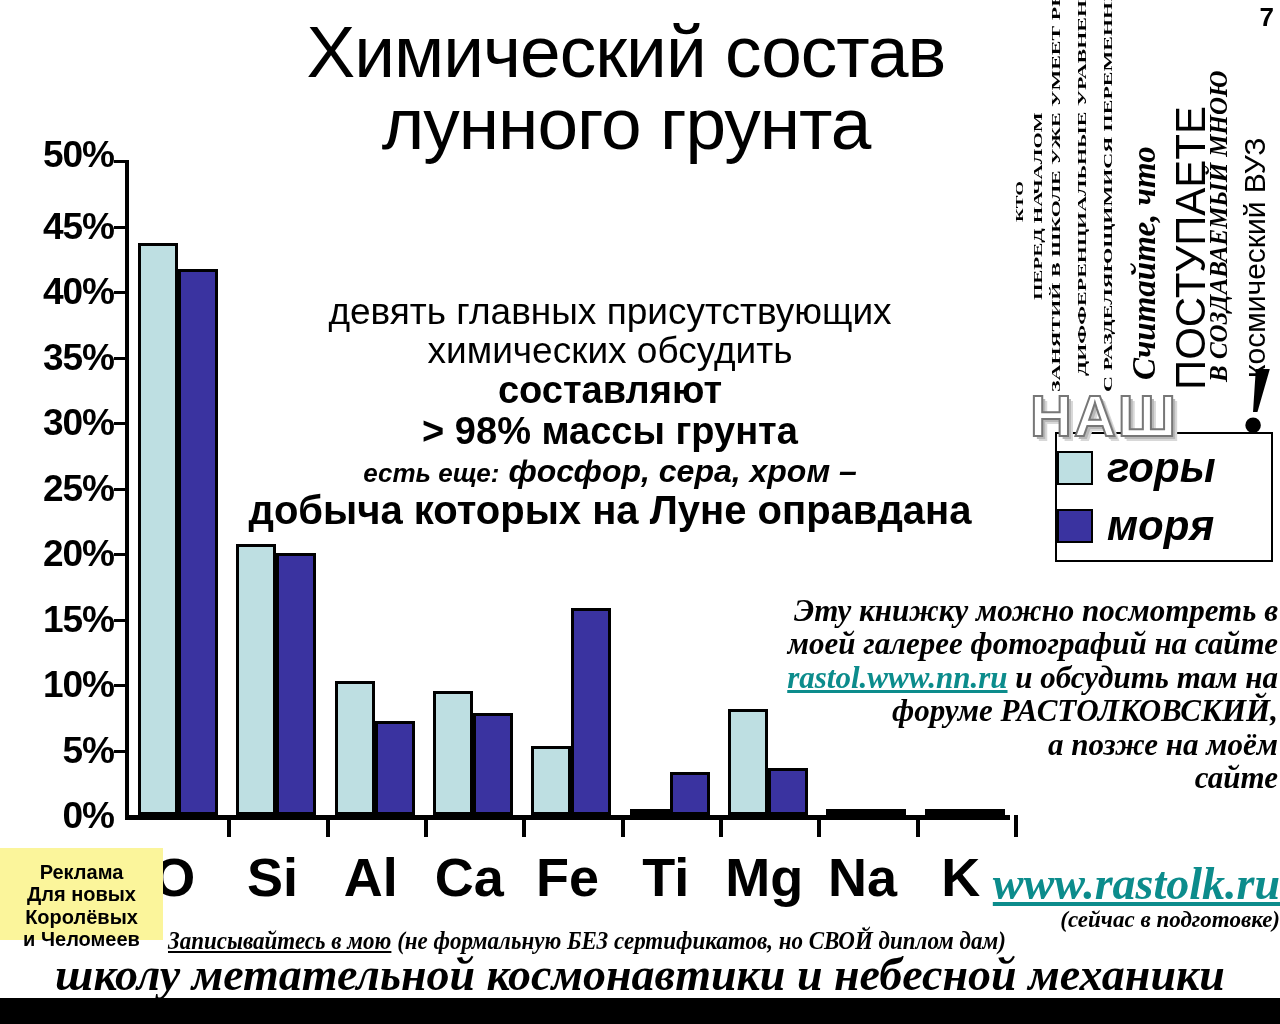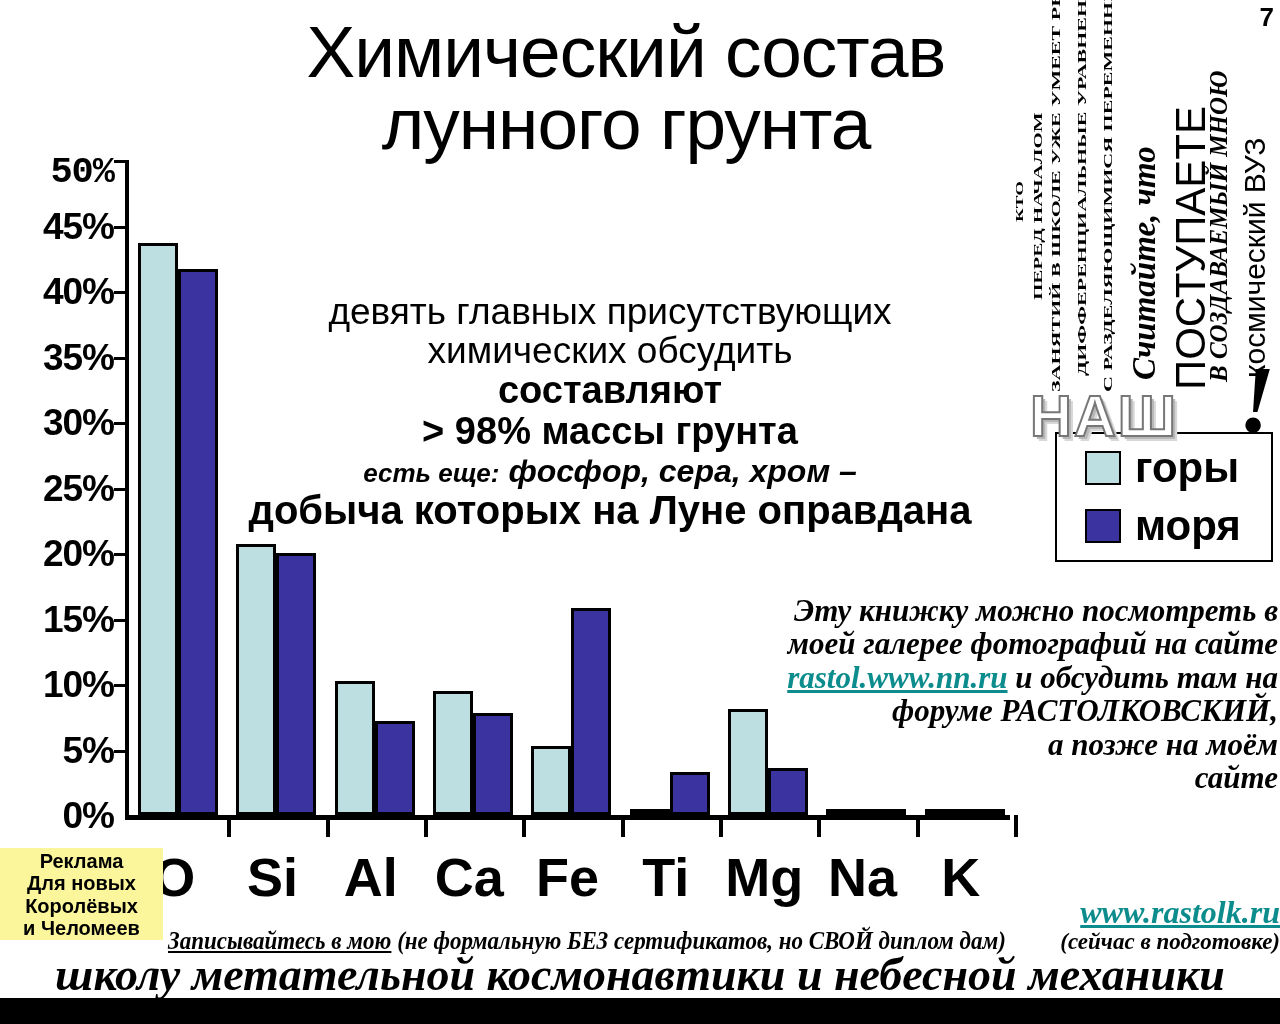--- a/index.html
+++ b/index.html
@@ -47,21 +47,21 @@
   .xlabel{
     position:absolute;text-align:center;font-size:54px;font-weight:700;
     transform:translateX(-50%);line-height:1;
   }
 
   
   .legend{
     position:absolute;left:1055px;top:432px;width:218px;height:130px;
     border:2px solid #000;background:#fff;
     display:flex;flex-direction:column;justify-content:center;gap:16px;
-    padding-left:28px;box-sizing:border-box;
+    padding-left:0;box-sizing:border-box;font-style:italic;
   }
   .legrow{display:flex;align-items:center;gap:14px;}
   .swatch{width:36px;height:34px;border:2px solid #000;box-sizing:border-box;}
   .swatch.light{background:#BEDFE2;}
   .swatch.dark{background:#3A33A0;}
   .legtext{font-size:42px;font-weight:700;line-height:1;}
 
   
   .bodytext{
     position:absolute;left:215px;top:292px;width:790px;
@@ -78,21 +78,21 @@
   .rightpara{
     position:absolute;left:672px;top:594px;width:606px;
     text-align:right;font-family:"Liberation Serif", serif;
     font-style:italic;font-weight:700;font-size:31px;line-height:1.08;
   }
   .rightpara .lnk{color:#0C8C8C;text-decoration:underline;}
   .sitebox{
     position:absolute;left:980px;top:860px;width:300px;text-align:right;
     font-family:"Liberation Serif", serif;font-style:italic;font-weight:700;
   }
-  .sitebox .url{font-size:32px;color:#0C8C8C;text-decoration:underline;display:block;line-height:1.05;margin-top:36px;}
+  .sitebox .url{font-size:46px;color:#0C8C8C;text-decoration:underline;display:block;line-height:1.05;}
   .sitebox .note{font-size:23px;display:block;line-height:1.05;}
 
   
   .vert{
     position:absolute;
     transform-origin:left top;
     transform:rotate(-90deg);
     white-space:nowrap;
     line-height:1;
   }
@@ -115,21 +115,21 @@
     position:absolute;left:1238px;top:352px;
     font-size:96px;font-weight:700;font-family:"Liberation Serif", serif;
     font-style:italic;line-height:1;
   }
 
   
   .adbox{
     position:absolute;left:0px;top:848px;width:163px;height:92px;
     background:#FBF59B;
     text-align:center;font-size:20px;font-weight:700;line-height:1.12;
-    padding-top:2px;box-sizing:border-box;
+    padding-top:13px;box-sizing:border-box;
   }
 
   
   .bottom1{
     position:absolute;left:168px;top:928px;width:1112px;
     font-family:"Liberation Serif", serif;font-style:italic;font-weight:700;
     font-size:25px;line-height:1;white-space:nowrap;
     transform:scaleX(0.92);transform-origin:left center;
   }
   .bottom1 .u{text-decoration:underline;}
@@ -158,21 +158,21 @@
         <div class="ylabel" style="top: 665px;">0%</div>
         <div class="ylabel" style="top: 599.5px;">5%</div>
         <div class="ylabel" style="top: 534px;">10%</div>
         <div class="ylabel" style="top: 468.5px;">15%</div>
         <div class="ylabel" style="top: 403px;">20%</div>
         <div class="ylabel" style="top: 337.5px;">25%</div>
         <div class="ylabel" style="top: 272px;">30%</div>
         <div class="ylabel" style="top: 206.5px;">35%</div>
         <div class="ylabel" style="top: 141px;">40%</div>
         <div class="ylabel" style="top: 75.5px;">45%</div>
-        <div class="ylabel" style="top: 22px; font-family: Liberation Mono, monospace;">50%</div>
+        <div class="ylabel" style="top: 4px;">50%</div>
       </div>
     <div class="plot" id="plot">
         <div class="tick" style="top: 589.5px;"></div>
         <div class="tick" style="top: 524px;"></div>
         <div class="tick" style="top: 458.5px;"></div>
         <div class="tick" style="top: 393px;"></div>
         <div class="tick" style="top: 327.5px;"></div>
         <div class="tick" style="top: 262px;"></div>
         <div class="tick" style="top: 196.5px;"></div>
         <div class="tick" style="top: 131px;"></div>

